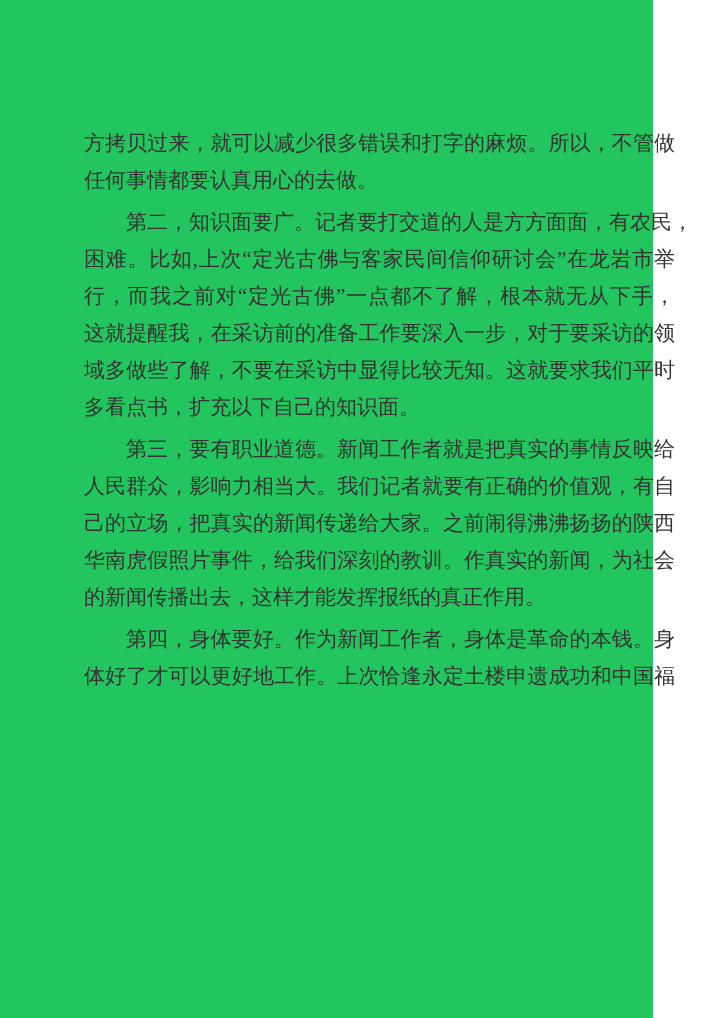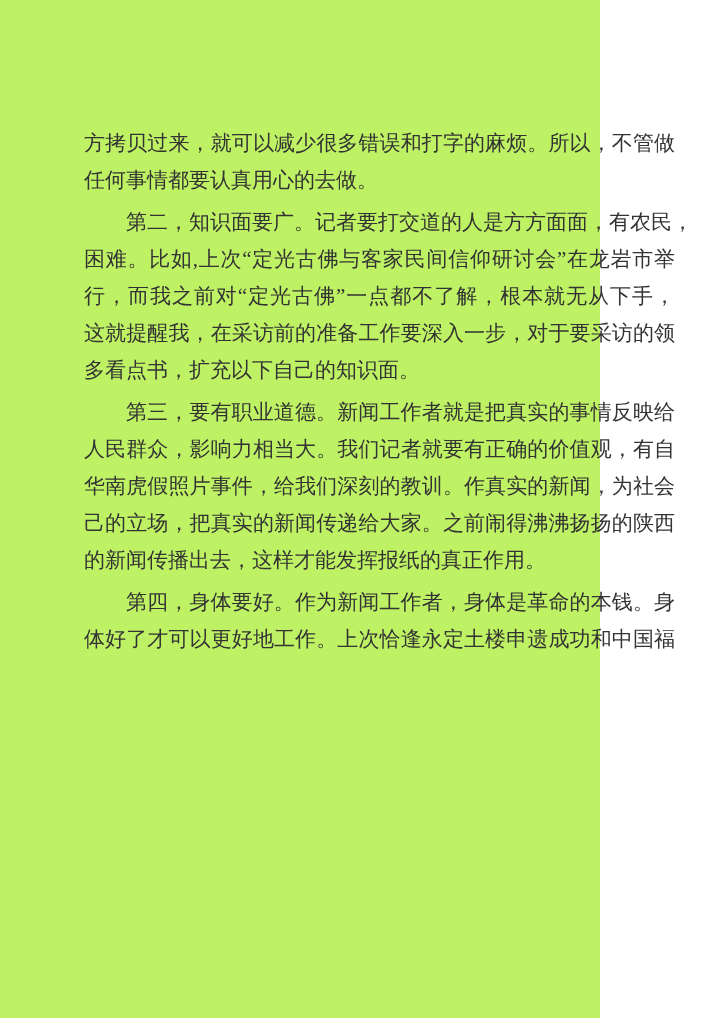--- a/index.html
+++ b/index.html
@@ -8,23 +8,23 @@
   }
   body {
     width: 720px;
     height: 1018px;
     background: #ffffff;
     overflow: hidden;
     font-family: "Liberation Serif", "DejaVu Serif", serif;
   }
   .page {
     position: relative;
-    width: 600px;
+    width: 653px;
     height: 1018px;
-    background: #bef264;
+    background: #22c55e;
   }
   .text-block {
     position: absolute;
     left: 84px;
     top: 125px;
     width: 591px;
     color: #333333;
   }
   .para {
     margin: 0 0 5px 0;
@@ -53,27 +53,28 @@
   <div class="text-block" id="text-block" style="color: rgb(51, 51, 51);">
       <div class="para">
         <div class="line">方拷贝过来，就可以减少很多错误和打字的麻烦。所以，不管做</div>
         <div class="line last">任何事情都要认真用心的去做。</div>
       </div>
       <div class="para">
         <div class="line indent">第二，知识面要广。记者要打交道的人是方方面面，有农民，</div>
         <div class="line">困难。比如,上次“定光古佛与客家民间信仰研讨会”在龙岩市举</div>
         <div class="line">行，而我之前对“定光古佛”一点都不了解，根本就无从下手，</div>
         <div class="line">这就提醒我，在采访前的准备工作要深入一步，对于要采访的领</div>
+        <div class="line">域多做些了解，不要在采访中显得比较无知。这就要求我们平时</div>
         <div class="line last">多看点书，扩充以下自己的知识面。</div>
       </div>
       <div class="para">
         <div class="line indent">第三，要有职业道德。新闻工作者就是把真实的事情反映给</div>
         <div class="line">人民群众，影响力相当大。我们记者就要有正确的价值观，有自</div>
+        <div class="line">己的立场，把真实的新闻传递给大家。之前闹得沸沸扬扬的陕西</div>
         <div class="line">华南虎假照片事件，给我们深刻的教训。作真实的新闻，为社会</div>
-        <div class="line">己的立场，把真实的新闻传递给大家。之前闹得沸沸扬扬的陕西</div>
         <div class="line last">的新闻传播出去，这样才能发挥报纸的真正作用。</div>
       </div>
       <div class="para">
         <div class="line indent">第四，身体要好。作为新闻工作者，身体是革命的本钱。身</div>
         <div class="line">体好了才可以更好地工作。上次恰逢永定土楼申遗成功和中国福</div>
       </div>
     </div>
 </div>
 
 </body></html>

